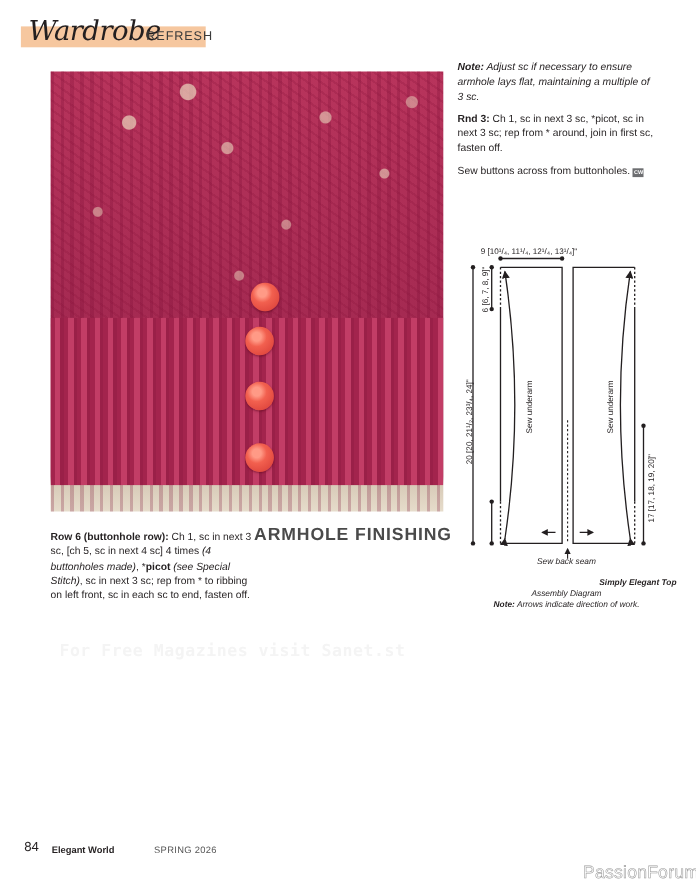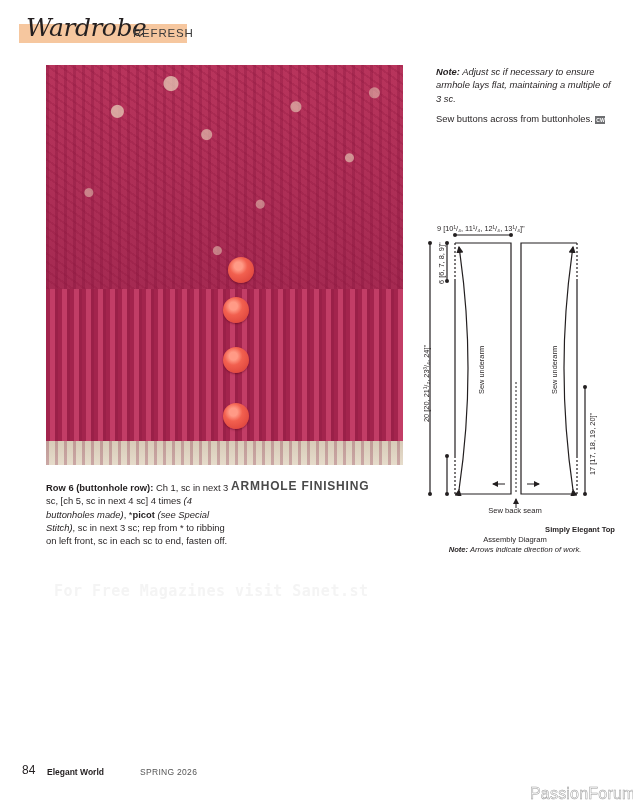--- a/index.html
+++ b/index.html
@@ -47,30 +47,30 @@
   .photo .button-bead {
     position: absolute; width: 26px; height: 26px; border-radius: 50%;
     background: radial-gradient(circle at 40% 35%, #ff9a86 0 4px, #f2604f 9px, #d63a35 100%);
     box-shadow: 0 1px 2px rgba(80,0,20,0.5);
   }
   .col-text { position: absolute; font-size: 9.4px; line-height: 13.3px; color: #231f20; }
   .col-text p { margin: 0 0 7px 0; }
   .col-text b { font-weight: bold; }
   .col-text i { font-style: italic; }
   .section-head {
-    font-size: 12px; letter-spacing: 0.8px; color: #4a4a4a; font-weight: bold; margin-bottom: 1px;
+    font-size: 16px; letter-spacing: 0.8px; color: #4a4a4a; font-weight: bold; margin-bottom: 1px;
   }
   .cw-icon {
     display: inline-block; width: 10px; height: 8px; background: #6d6e71; color: #fff;
     font-size: 5px; line-height: 8px; text-align: center; vertical-align: 0px; font-weight: bold;
   }
   .diagram { position: absolute; left: 415px; top: 222px; width: 200px; height: 340px; }
   .diag-label { position: absolute; font-size: 7.4px; color: #231f20; white-space: nowrap; }
   .rot { transform-origin: left top; transform: rotate(-90deg); }
-  .diag-caption { position: absolute; left: 0; width: 200px; text-align: center; font-size: 7.6px; line-height: 10px; }
+  .diag-caption { position: absolute; left: 0; width: 200px; text-align: center; font-size: 7.6px; line-height: 10px; font-style: italic; }
   .watermark {
     position: absolute; left: 54px; top: 582px; font-family: "DejaVu Sans Mono", monospace;
     font-size: 15px; color: #f4f4f4; letter-spacing: 0.5px; font-weight: bold;
   }
   .footer-page { position: absolute; left: 22px; top: 763px; font-size: 12px; color: #231f20; }
   .footer-mag { position: absolute; left: 47px; top: 767px; font-size: 8.5px; font-weight: bold; color: #231f20; }
   .footer-issue { position: absolute; left: 100px; top: 767px; font-size: 8.5px; color: #555; letter-spacing: 0.3px; padding-left: 40px; }
   .footer-site { position: absolute; left: 530px; top: 785px; font-size: 16px; color: #fff;
     -webkit-text-stroke: 0.5px #9a9a9a; letter-spacing: 0.2px; }
 </style>
@@ -93,22 +93,23 @@
 <div class="col-text" style="left:46px; top:481px; width:185px;">
   <p>
     <b>Row 6 (buttonhole row):</b><span> Ch 1, sc in next 3 sc, [ch 5, sc in next 4 sc] 4 times </span><i>(4 buttonholes made)</i><span>, *</span><b>picot</b><i> (see Special Stitch)</i><span>, sc in next 3 sc; rep from * to ribbing on left front, sc in each sc to end, fasten off.</span>
   </p>
 </div>
 
 <div class="col-text" style="left:231px; top:480px; width:180px;">
   <div class="section-head">ARMHOLE FINISHING</div>
 </div>
 
-<div class="col-text" style="left:416px; top:65px; width:180px;margin-left:20px;">
+<div class="col-text" style="left:416px; top:54px; width:180px;">
   <p><i><b>Note:</b><span> Adjust sc if necessary to ensure armhole lays flat, maintaining a multiple of 3 sc.</span></i></p>
+  <p><b>Rnd 3:</b><span> Ch 1, sc in next 3 sc, *picot, sc in next 3 sc; rep from * around, join in first sc, fasten off.</span></p>
   <p><span>Sew buttons across from buttonholes. </span><span class="cw-icon">CW</span></p>
 </div>
 
 <div class="diagram">
   <svg width="200" height="340" viewBox="0 0 200 340" style="position:absolute;left:0;top:0;">
     <defs>
       <marker id="ah" markerWidth="6" markerHeight="6" refX="5" refY="3" orient="auto">
         <path d="M0,0 L6,3 L0,6 z" fill="#231f20"></path>
       </marker>
     </defs>

